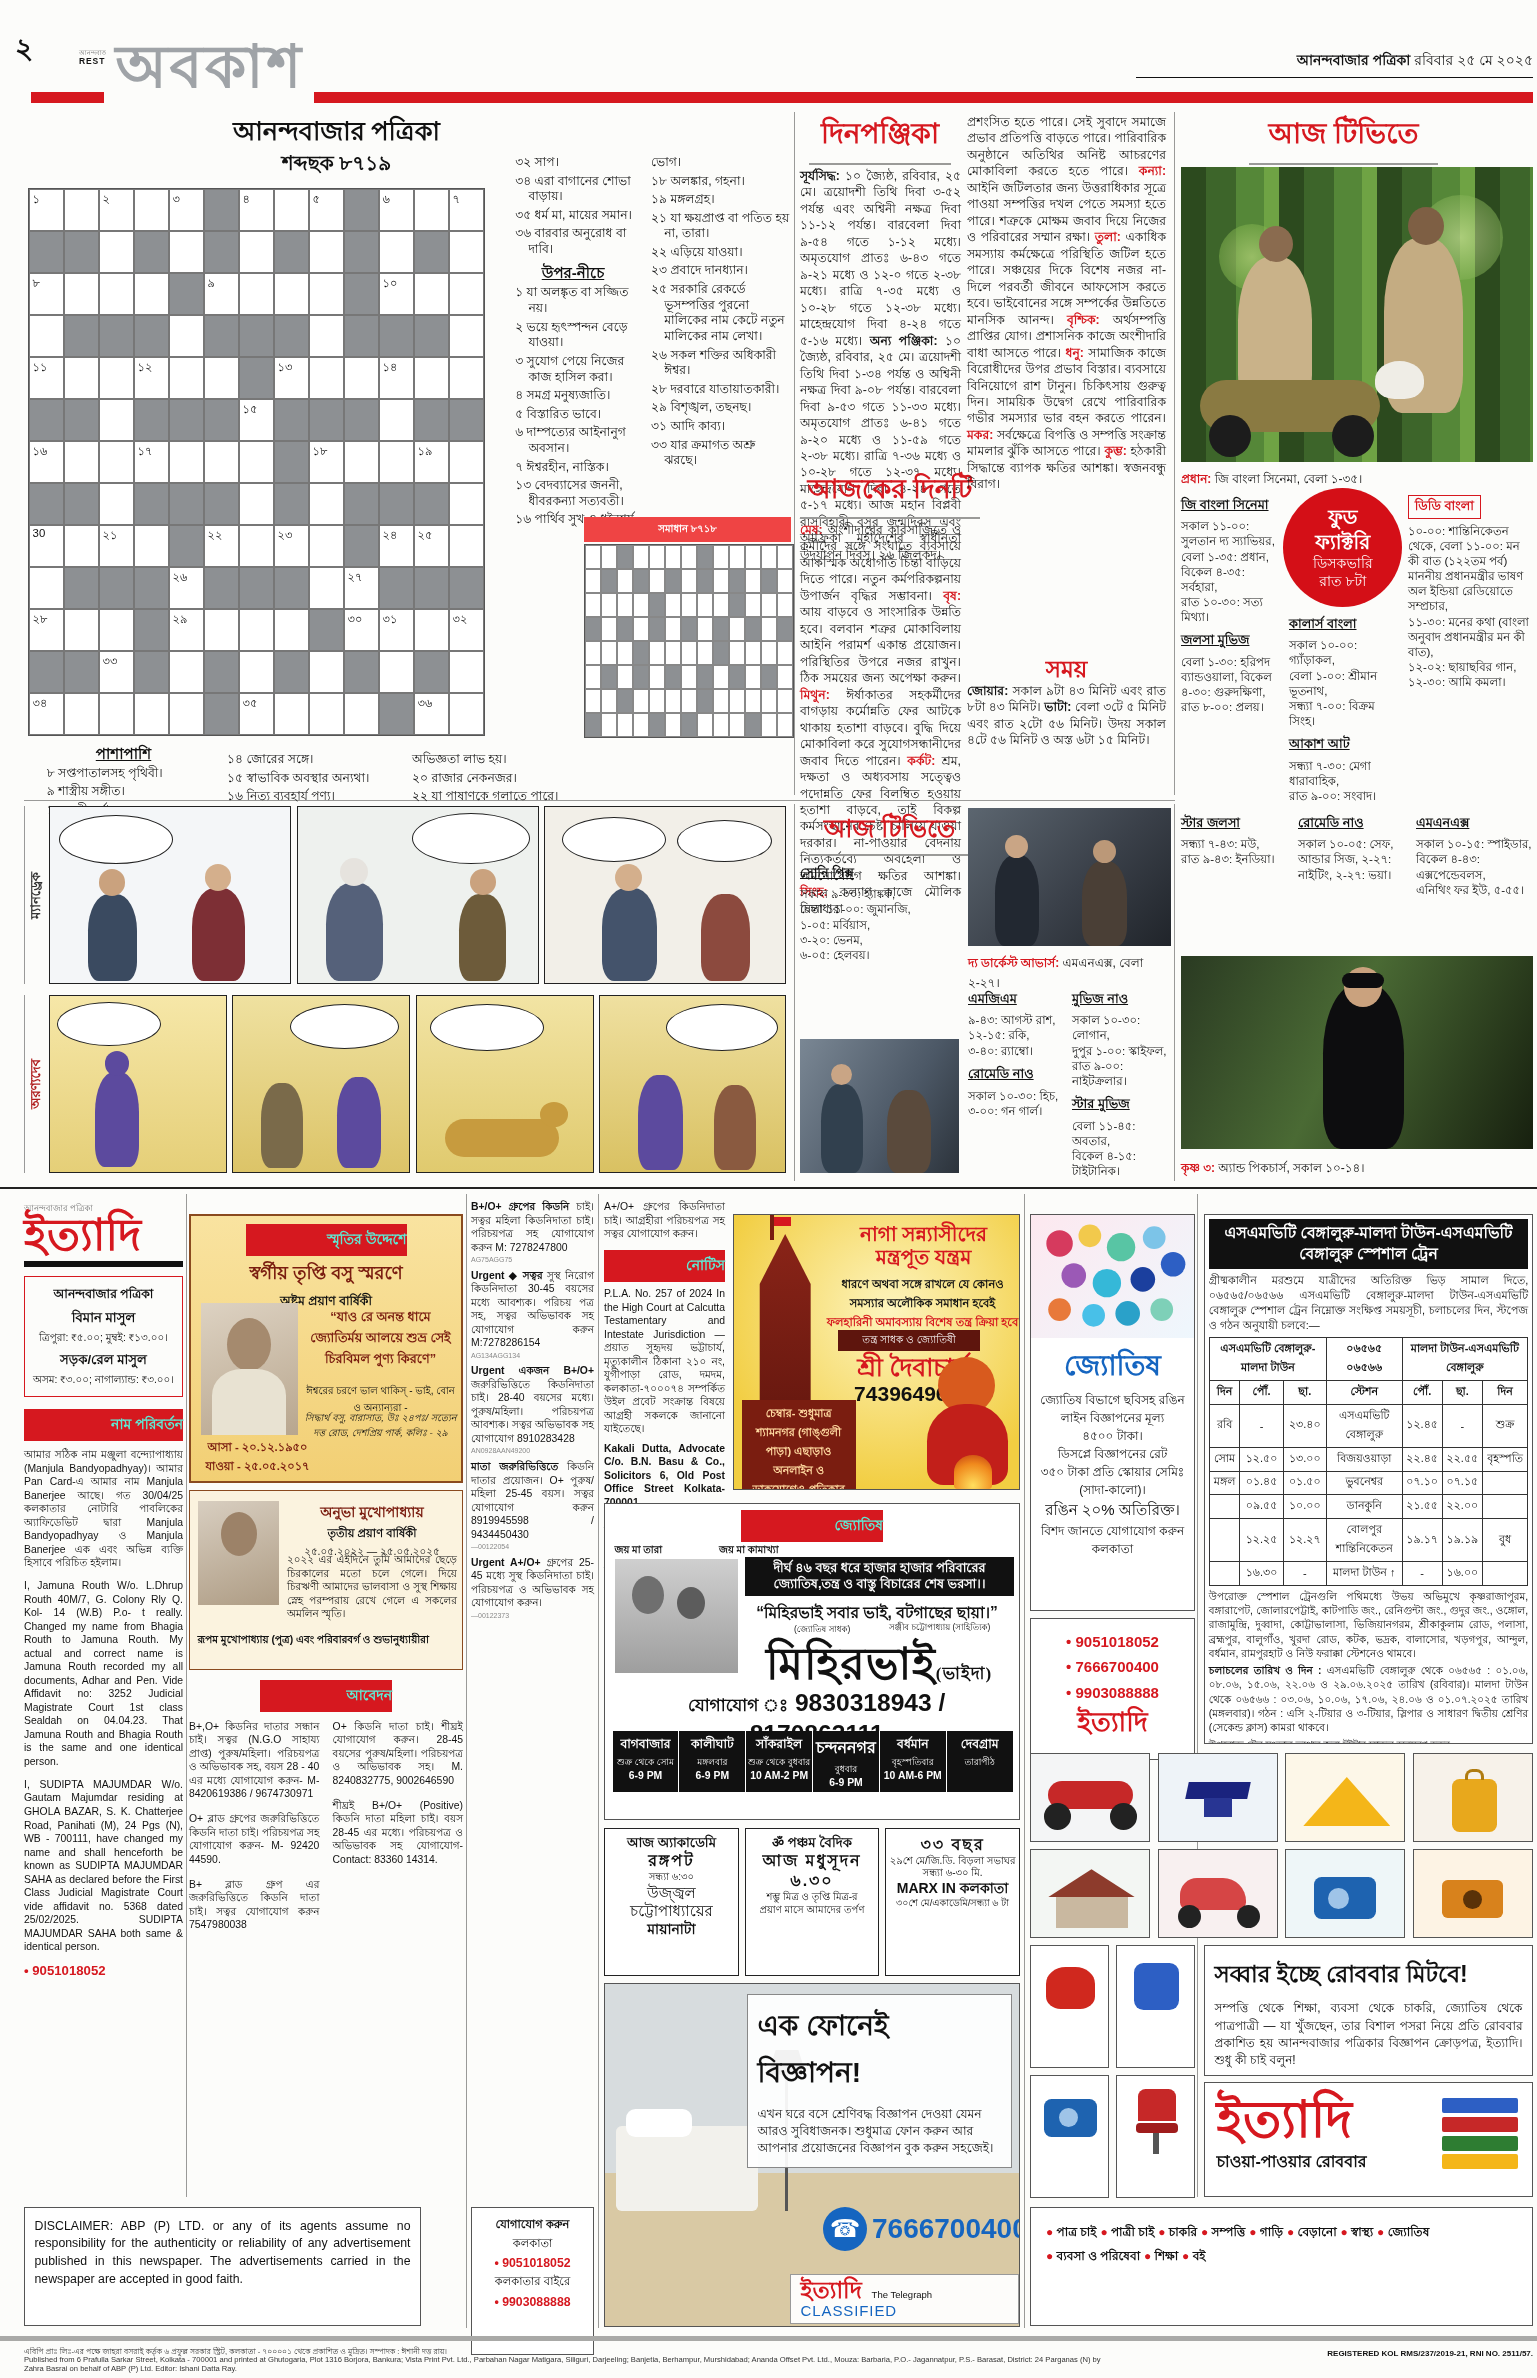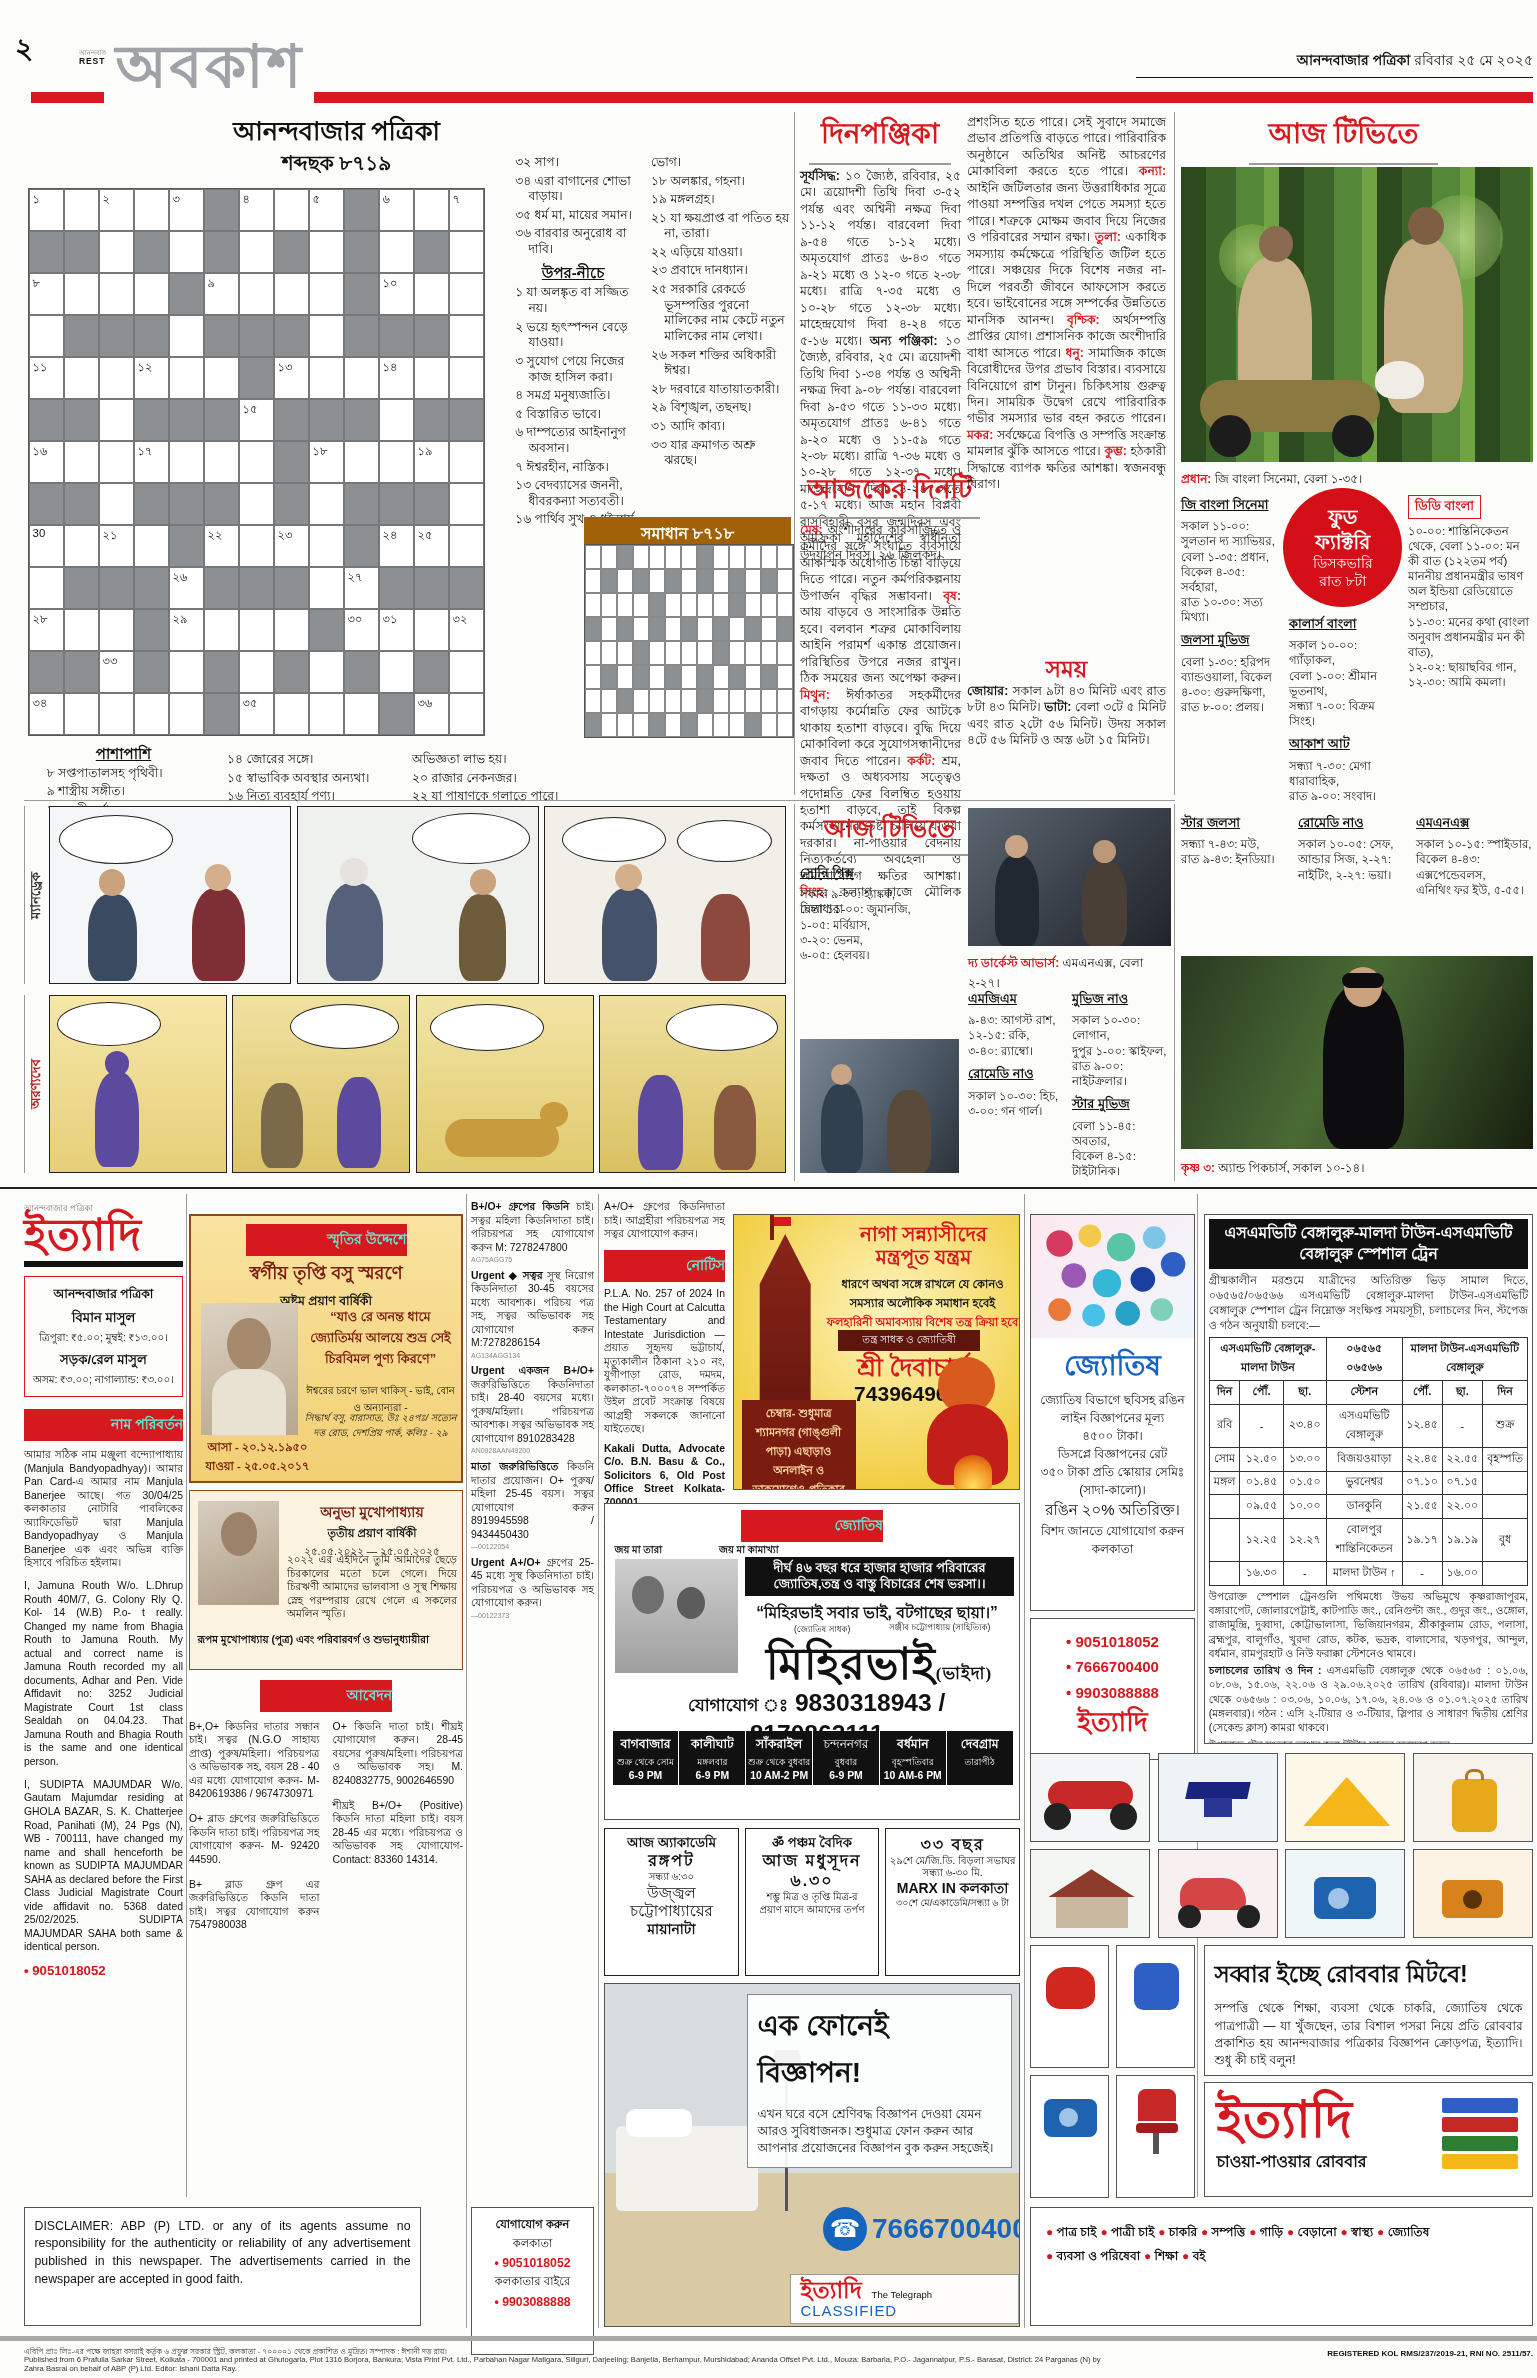--- a/index.html
+++ b/index.html
@@ -23,21 +23,21 @@
   .sec-title{color:#d6181f;font-weight:bold;text-align:center;border-bottom:2.8px solid #9a9a98;padding-bottom:3.8px}
   
   .xw-title1{font-size:25.6px;font-weight:bold;text-align:center;background:#fcfcfa}
   .xw-title2{font-size:20px;font-weight:bold;text-align:center;background:#fcfcfa}
   .xw{display:grid;grid-template-columns:repeat(13,35px);grid-auto-rows:42px;border:0.9px solid #555}
   .cell{border:0.5px solid #777;background:#fff;font-size:11.4px;padding:0.9px 0 0 2.8px;color:#111}
   .cell.b{background:#8d9093}
   .clues{font-size:12.3px;line-height:1.28}
   .clues div{margin-bottom:2.8px;text-indent:-13.2px;padding-left:13.2px}
   .clue-head{font-size:15px;font-weight:bold;text-align:center;text-decoration:underline;margin:5.7px 0;text-indent:0!important;padding-left:0!important}
-  .solbar{background:#a16207;color:#fff;font-size:16px;font-weight:bold;text-align:center;padding:3.8px 0}
+  .solbar{background:#ef4444;color:#fff;font-size:10px;font-weight:bold;text-align:center;padding:3.8px 0}
   #xw-sol{display:grid;grid-template-columns:repeat(13,16px);grid-auto-rows:24px;border:0.9px solid #555}
   #xw-sol .sc{border:0.5px solid #888;background:#fff}
   #xw-sol .sc.b{background:#8d9093}
   
   .body-txt{font-size:12.3px;line-height:1.34}
   .pair b{font-weight:bold}
   .pair .rl{color:#d6181f;font-weight:bold}
   
   .chname{font-size:12.8px;font-weight:bold;text-decoration:underline;margin:6.6px 0 2.8px}
   .chname.boxed{display:inline-block;border:1.4px solid #d6181f;color:#d6181f;text-decoration:none;padding:0.9px 5.7px;margin:6.6px 0 3.8px}
@@ -688,21 +688,21 @@
           <div style="font-size:10.4px;font-weight:bold">6-9 PM</div>
         </div>
 
         <div style="flex:1;border-right:0.9px solid #fff;padding:3.8px 0.9px">
           <div style="font-size:12.3px;font-weight:bold">সাঁকরাইল</div>
           <div style="font-size:9px">শুক্র থেকে বুধবার</div>
           <div style="font-size:10.4px;font-weight:bold">10 AM-2 PM</div>
         </div>
 
         <div style="flex:1;border-right:0.9px solid #fff;padding:3.8px 0.9px">
-          <div style="font-size:12px;font-weight:normal">চন্দননগর</div>
+          <div style="font-size:16px;font-weight:bold">চন্দননগর</div>
           <div style="font-size:9px">বুধবার</div>
           <div style="font-size:10.4px;font-weight:bold">6-9 PM</div>
         </div>
 
         <div style="flex:1;border-right:0.9px solid #fff;padding:3.8px 0.9px">
           <div style="font-size:12.3px;font-weight:bold">বর্ধমান</div>
           <div style="font-size:9px">বৃহস্পতিবার</div>
           <div style="font-size:10.4px;font-weight:bold">10 AM-6 PM</div>
         </div>
 

